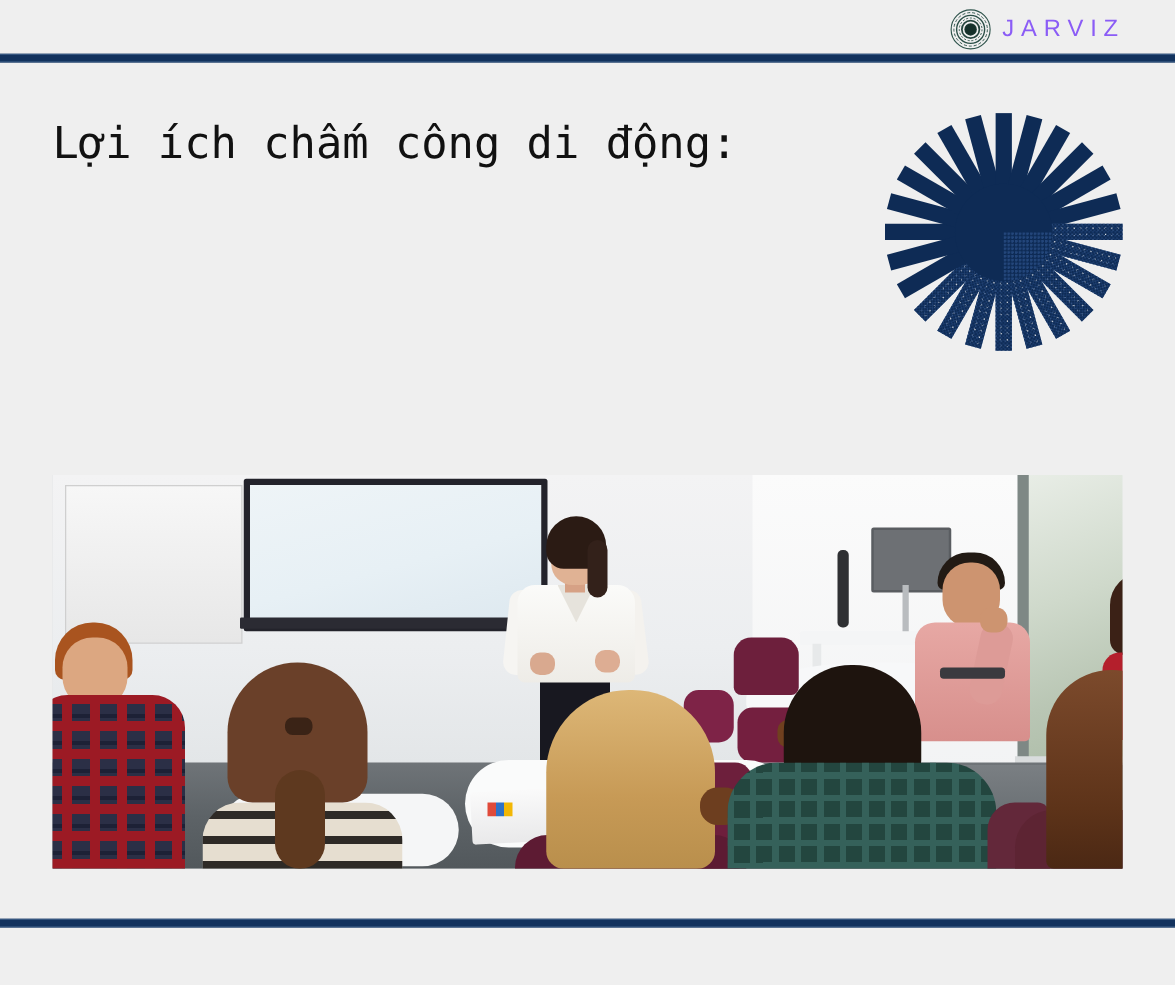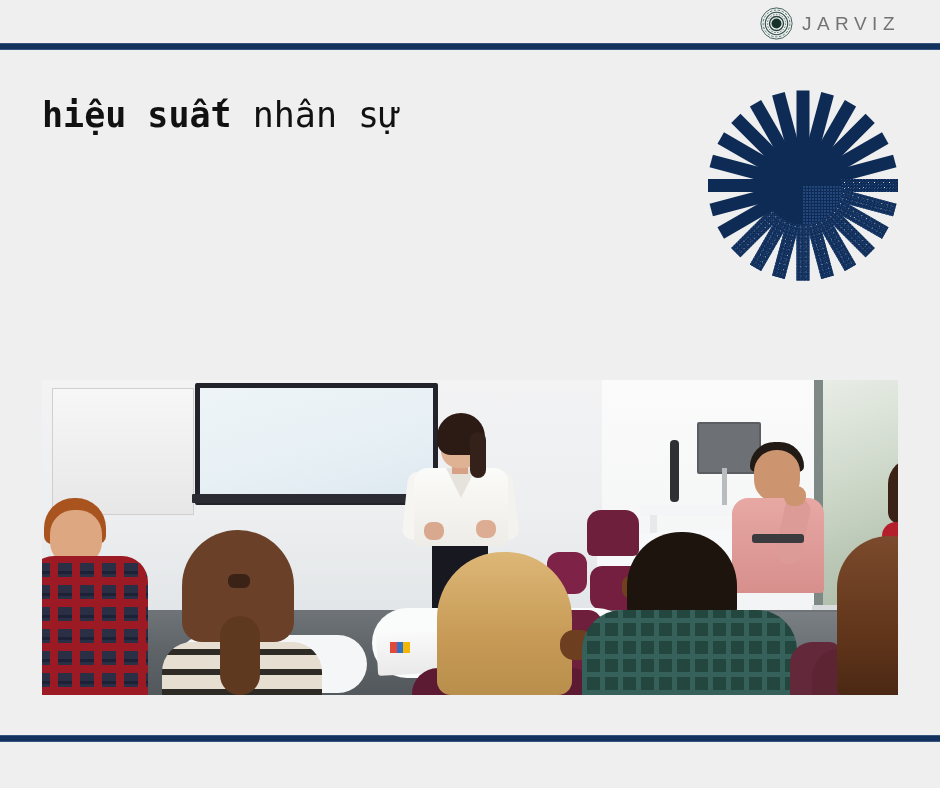--- a/index.html
+++ b/index.html
@@ -11,21 +11,21 @@
     position:relative;
   }
   .page{position:relative;width:940px;height:788px;background:#efefef;}
 
   
   .header{position:absolute;left:0;top:0;width:940px;height:45px;}
   .brand{position:absolute;right:40px;top:7px;display:flex;align-items:center;gap:9px;}
   .brand-mark{position:relative;width:33px;height:33px;}
   .brand-word{
     font-family:"Liberation Sans", sans-serif;
-    font-size:19px;letter-spacing:5.5px;color:#737373;font-weight:400;
+    font-size:19px;letter-spacing:5.5px;color:#8b5cf6;font-weight:400;
     line-height:1;white-space:nowrap;
   }
   .rule-top{position:absolute;left:0;top:43px;width:940px;height:5px;
     background:#12325d;border-top:1px solid #34557f;border-bottom:1px solid #34557f;}
   .rule-bottom{position:absolute;left:0;top:735px;width:940px;height:5px;
     background:#12325d;border-top:1px solid #34557f;border-bottom:1px solid #34557f;}
 
   
   .headline{
     position:absolute;left:42px;top:92px;width:620px;
@@ -214,21 +214,21 @@
           <circle cx="16.5" cy="16.5" r="5.0" fill="#1d3a33"></circle>
           <circle cx="16.5" cy="16.5" r="4.2" fill="#16302a"></circle>
         </svg>
       </span>
       <span class="brand-word">JARVIZ</span>
     </div>
   </div>
   <div class="rule-top"></div>
 
   <div class="headline">
-    <span class="ln"><span class="w-bold">hiệu suất</span><span class="w-reg"> nhân sự</span></span>
+    <span class="ln w-reg">Lợi ích chấm công di động:</span>
   </div>
 
   <div class="sunburst">
     <div class="ray" style="transform:rotate(180deg)"></div>
     <div class="ray" style="transform:rotate(195deg)"></div>
     <div class="ray" style="transform:rotate(210deg)"></div>
     <div class="ray" style="transform:rotate(225deg)"></div>
     <div class="ray" style="transform:rotate(240deg)"></div>
     <div class="ray" style="transform:rotate(255deg)"></div>
     <div class="ray" style="transform:rotate(270deg)"></div>

